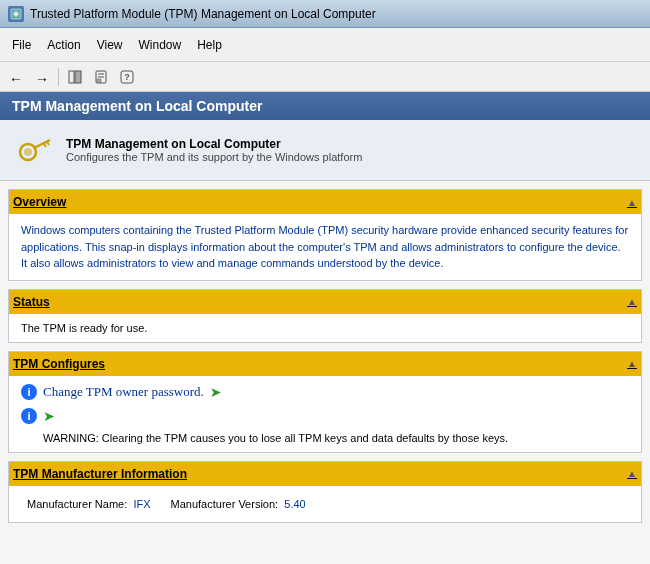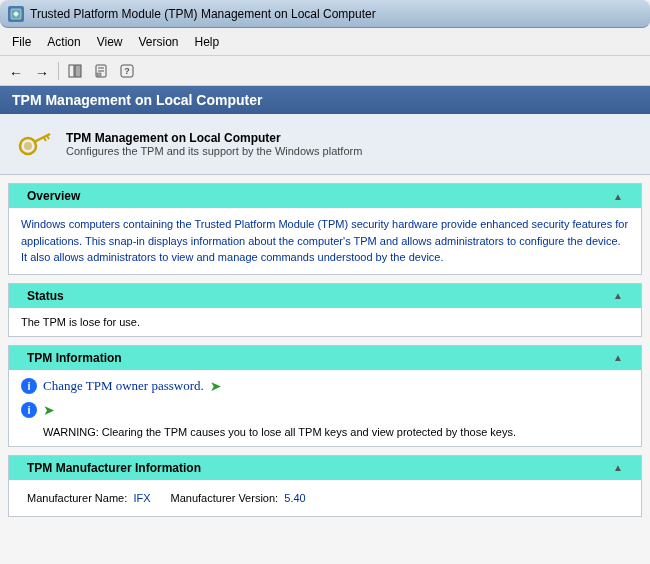--- a/index.html
+++ b/index.html
@@ -13,40 +13,39 @@
     }
 
     
     .title-bar {
       background: linear-gradient(to bottom, #c8d8e8, #a0b8d0);
       height: 28px;
       display: flex;
       align-items: center;
       padding: 0 8px;
       border-bottom: 1px solid #7090b0;
-      border-radius: 8px;
     }
     .title-bar-icon {
       width: 16px;
       height: 16px;
       margin-right: 6px;
       background: #4a7aaf;
       border-radius: 2px;
       display: flex; align-items: center; justify-content: center;
     }
     .title-bar-text {
       font-size: 12px;
       color: #000;
       font-weight: normal;
     }
 
     
     .menu-bar {
       background: #f0f0f0;
-      height: 28px;
+      height: 34px;
       display: flex;
       align-items: center;
       padding: 0 4px;
       border-bottom: 1px solid #d0d0d0;
     }
     .menu-item {
       padding: 2px 8px;
       font-size: 12px;
       cursor: pointer;
       color: #000;
@@ -153,28 +152,29 @@
       color: #444;
     }
 
     
     .section {
       margin: 8px 8px;
       border: 1px solid #c0c8d4;
       background: white;
     }
     .section-header {
-      background: #5eead4;
-      padding: 5px 18px;
+      background: #eab308;
+      padding: 5px 4px;
       display: flex;
       align-items: center;
       justify-content: space-between;
       font-weight: bold;
       font-size: 12px;
       cursor: pointer;
+      text-decoration: underline;
     }
     .section-header-arrow {
       font-size: 10px;
       color: #555;
     }
     .section-body {
       padding: 8px 12px;
     }
 
     
@@ -255,21 +255,21 @@
       <path d="M3 6 L6 3 L9 6 L6 9 Z" fill="white" opacity="0.8"></path>
     </svg>
   </div>
   <span class="title-bar-text">Trusted Platform Module (TPM) Management on Local Computer</span>
 </div>
 
 <div class="menu-bar">
   <span class="menu-item">File</span>
   <span class="menu-item">Action</span>
   <span class="menu-item">View</span>
-  <span class="menu-item">Version</span>
+  <span class="menu-item">Window</span>
   <span class="menu-item">Help</span>
 </div>
 
 <div class="toolbar">
   <button class="toolbar-btn" title="Back">←</button>
   <button class="toolbar-btn" title="Forward">→</button>
   <div class="toolbar-separator"></div>
   <button class="toolbar-btn" title="Show/Hide">
     <svg width="14" height="14" viewBox="0 0 14 14">
         <rect x="1" y="1" width="5" height="12" fill="none" stroke="#555" stroke-width="1"></rect>
@@ -327,43 +327,43 @@
         <p class="overview-text">Windows computers containing the Trusted Platform Module (TPM) security hardware provide enhanced security features for applications. This snap-in displays information about the computer's TPM and allows administrators to configure the device. It also allows administrators to view and manage commands understood by the device.</p>
       </div>
     </div>
 
     <div class="section">
       <div class="section-header">
         <span>Status</span>
         <span class="section-header-arrow">▲</span>
       </div>
       <div class="section-body">
-        <p class="status-text">The TPM is lose for use.</p>
+        <p class="status-text">The TPM is ready for use.</p>
       </div>
     </div>
 
     <div class="section">
       <div class="section-header">
-        <span>TPM Information</span>
+        <span>TPM Configures</span>
         <span class="section-header-arrow">▲</span>
       </div>
       <div class="section-body">
 
         <div class="tpm-action-item">
           <div class="info-icon">i</div>
           <a class="action-link" href="#">Change TPM owner password.</a>
           <span class="arrow-icon">➤</span>
         </div>
 
         <div class="tpm-action-item">
           <div class="info-icon">i</div>
           <span class="arrow-icon">➤</span>
         </div>
 
-        <p class="warning-text">WARNING: Clearing the TPM causes you to lose all TPM keys and view protected by those keys.</p>
+        <p class="warning-text">WARNING: Clearing the TPM causes you to lose all TPM keys and data defaults by those keys.</p>
       </div>
     </div>
 
     <div class="section">
       <div class="section-header">
         <span>TPM Manufacturer Information</span>
         <span class="section-header-arrow">▲</span>
       </div>
       <div class="section-body">
         <div class="mfr-info">

